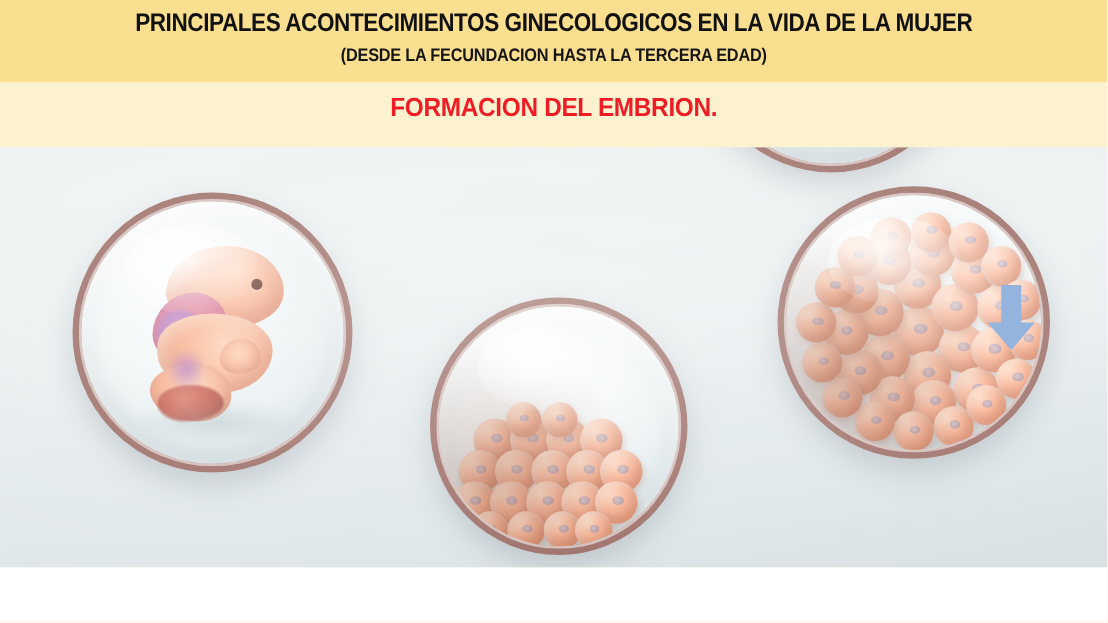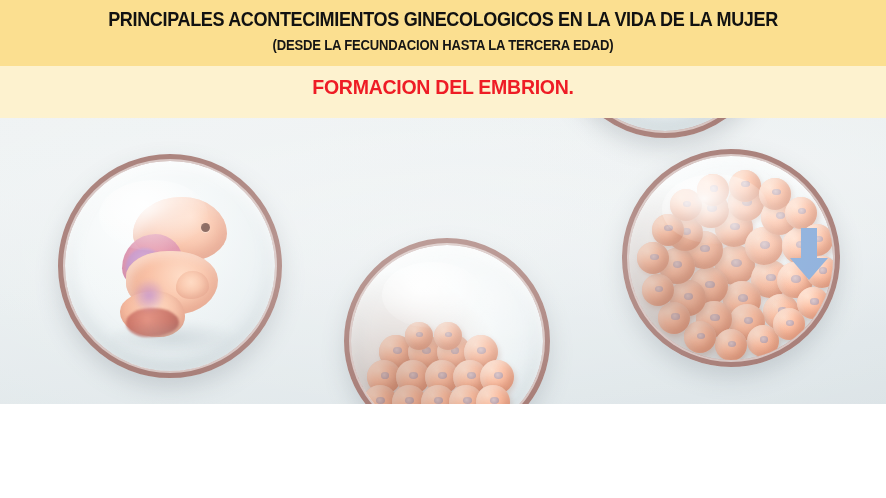--- a/index.html
+++ b/index.html
@@ -7,21 +7,21 @@
     margin: 0;
     padding: 0;
     background: #ffffff;
   }
   body {
     font-family: "Liberation Sans", sans-serif;
   }
   #slide {
     position: relative;
     width: 886px;
-    height: 404px;
+    height: 454px;
     overflow: hidden;
     background: #fdf2cf;
   }
 
   
   .band-title {
     position: absolute;
     left: 0; top: 0;
     width: 886px;
     height: 66px;

